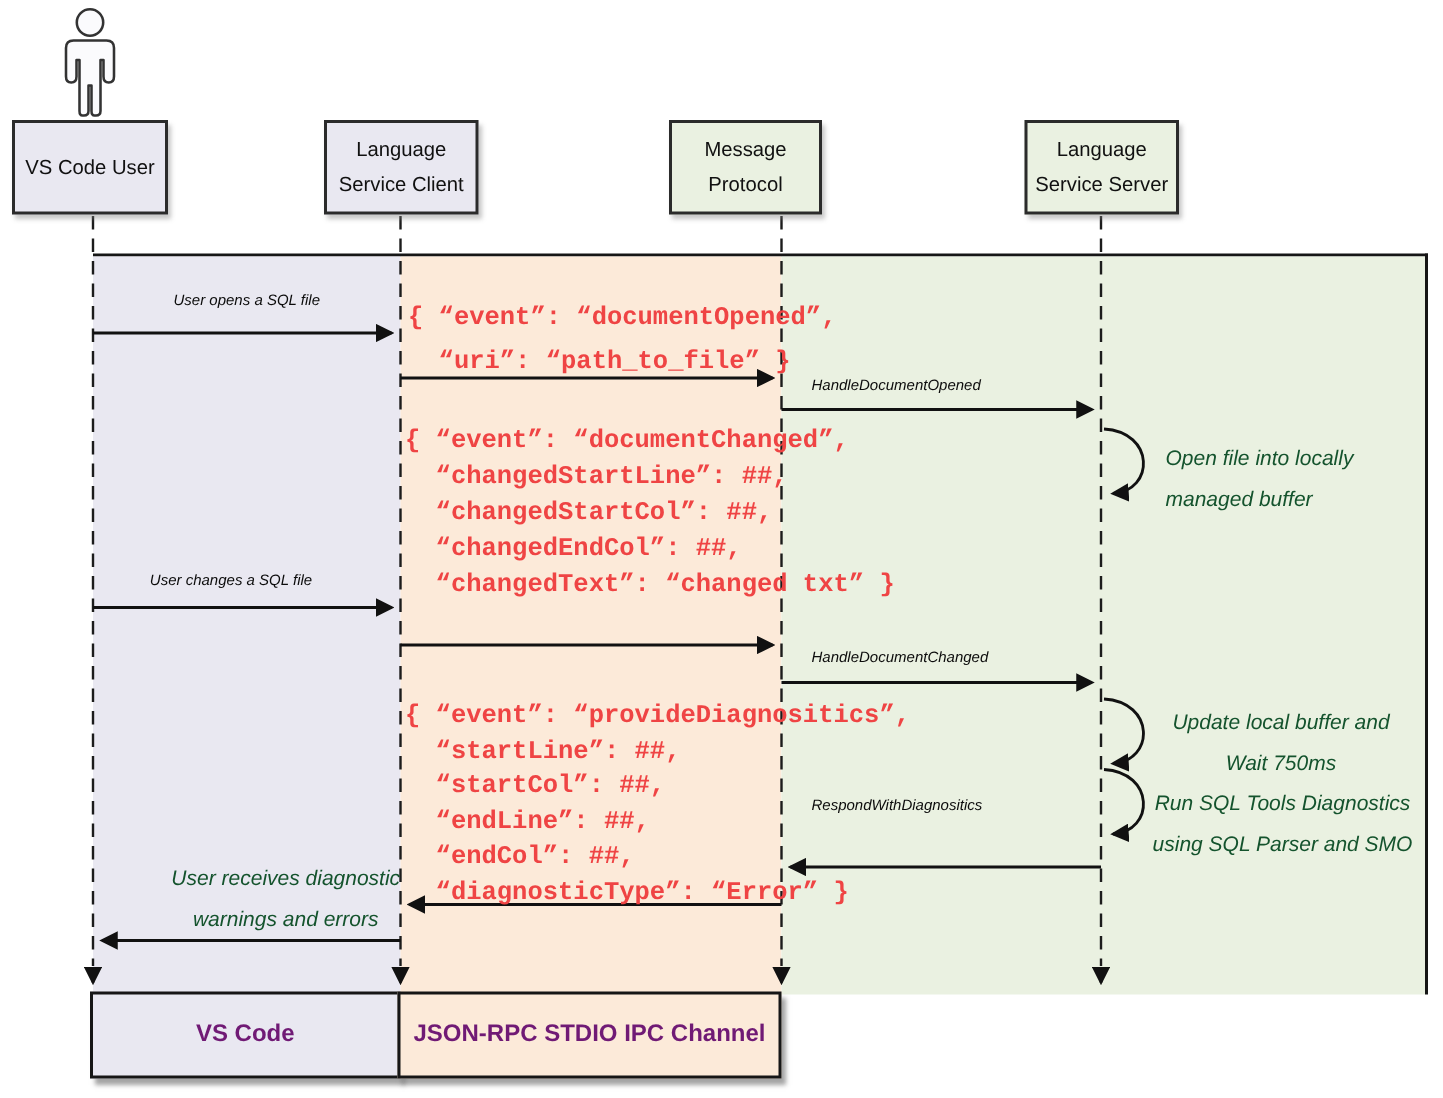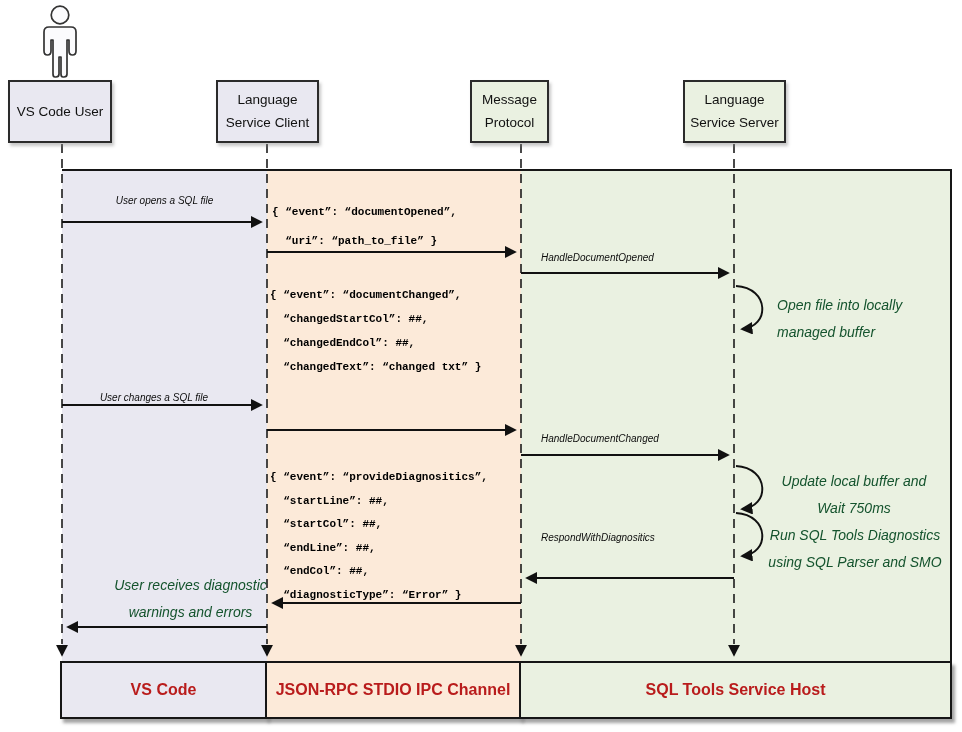--- a/index.html
+++ b/index.html
@@ -22,32 +22,32 @@
          display:flex;}
   .band{height:100%;}
 
   
   #lines{position:absolute;left:0;top:0;width:962px;height:732px;z-index:2;}
 
   
   .msg{position:absolute;font-style:italic;font-size:10px;z-index:3;white-space:nowrap;color:#0c0c0c;}
   .ctr{text-align:center;}
   .payload{position:absolute;font-family:"Liberation Mono","DejaVu Sans Mono",monospace;
-           font-weight:700;font-size:11px;z-index:3;color:#000000;}
+           font-weight:700;font-size:17px;z-index:3;color:#ef4444;}
   .payload div{white-space:pre;}
   .p1 div{line-height:29px;}
   .p2 div{line-height:24px;}
   .p3 div{line-height:23.5px;}
   .note{position:absolute;font-style:italic;font-size:14px;z-index:3;color:#14532d;}
   .note div{line-height:27px;white-space:nowrap;}
 
   
   .fbox{position:absolute;top:661px;height:58px;border:2px solid #161616;box-sizing:border-box;
         display:flex;align-items:center;justify-content:center;font-weight:700;font-size:16px;
-        z-index:4;box-shadow:3px 4px 3px rgba(90,90,90,.55);color:#b91c1c;}
+        z-index:4;box-shadow:3px 4px 3px rgba(90,90,90,.55);color:#701a75;}
 </style>
 </head>
 <body>
 
 <div id="canvas">
 
   <svg class="abs" style="left:36px;top:2px;z-index:4;" width="50" height="78" viewBox="36 2 50 78">
     <circle cx="60" cy="15" r="8.8" fill="#fbfbfd" stroke="#333" stroke-width="1.7"></circle>
     <path d="M 44,51 L 44,32 Q 44,27 49,27 L 71,27 Q 76,27 76,32 L 76,51
              Q 76,55 72.5,55 Q 69,55 69,51 L 69,40 L 67,40 L 67,74 Q 67,77 64,77 L 63,77
@@ -55,21 +55,21 @@
              L 53,40 L 51,40 L 51,51 Q 51,55 47.5,55 Q 44,55 44,51 Z" fill="#fbfbfd" stroke="#333" stroke-width="1.7" stroke-linejoin="round"></path>
   </svg>
 
   <div class="hbox lavender" style="left:8px;width:104px;">
     <div class="bl">VS Code User</div>
   </div>
   <div class="hbox lavender" style="left:216px;width:103px;">
     <div class="bl">Language</div>
     <div class="bl">Service Client</div>
   </div>
-  <div class="hbox green" style="left:470px;width:79px;">
+  <div class="hbox green" style="left:446px;width:102px;">
     <div class="bl">Message</div>
     <div class="bl">Protocol</div>
   </div>
   <div class="hbox green" style="left:683px;width:103px;">
     <div class="bl">Language</div>
     <div class="bl">Service Server</div>
   </div>
 
   <div id="bands">
     <div class="band lavender" style="width:205px;"></div>
@@ -104,21 +104,21 @@
       <line x1="267" y1="627" x2="68" y2="627" marker-end="url(#arr)"></line>
       <line x1="62" y1="645" x2="62" y2="655" marker-end="url(#arr)"></line>
       <line x1="267" y1="645" x2="267" y2="655" marker-end="url(#arr)"></line>
       <line x1="521" y1="645" x2="521" y2="655" marker-end="url(#arr)"></line>
       <line x1="734" y1="645" x2="734" y2="655" marker-end="url(#arr)"></line>
     </g>
   </svg>
 
   <div class="msg ctr" style="left:62px;width:205px;top:195px;">User opens a SQL file</div>
   <div class="msg" style="left:541px;top:252px;">HandleDocumentOpened</div>
-  <div class="msg ctr" style="left:62px;width:184px;top:392px;">User changes a SQL file</div>
+  <div class="msg ctr" style="left:62px;width:184px;top:382px;">User changes a SQL file</div>
   <div class="msg" style="left:541px;top:433px;">HandleDocumentChanged</div>
   <div class="msg" style="left:541px;top:532px;">RespondWithDiagnositics</div>
   <div class="note ctr" style="left:62px;width:205px;top:572px;margin-left:26px;">
     <div>User receives diagnostic</div>
     <div>warnings and errors</div>
   </div>
 
   <div class="note" style="left:777px;top:292px;">
     <div>Open file into locally</div>
     <div>managed buffer</div>
@@ -131,36 +131,34 @@
     <div>Run SQL Tools Diagnostics</div>
     <div>using SQL Parser and SMO</div>
   </div>
 
   <div class="payload p1" style="left:272px;top:198px;">
     <div>{ “event”: “documentOpened”,</div>
     <div>  “uri”: “path_to_file” }</div>
   </div>
   <div class="payload p2" style="left:270px;top:283px;font-family:Liberation Mono, monospace;">
     <div>{ “event”: “documentChanged”,</div>
+    <div>  “changedStartLine”: ##,</div>
     <div>  “changedStartCol”: ##,</div>
     <div>  “changedEndCol”: ##,</div>
     <div>  “changedText”: “changed txt” }</div>
   </div>
   <div class="payload p3" style="left:270px;top:466px;">
     <div>{ “event”: “provideDiagnositics”,</div>
     <div>  “startLine”: ##,</div>
     <div>  “startCol”: ##,</div>
     <div>  “endLine”: ##,</div>
     <div>  “endCol”: ##,</div>
     <div>  “diagnosticType”: “Error” }</div>
   </div>
 
   <div class="fbox lavender" style="left:60px;width:207px;">
     <span>VS Code</span>
   </div>
   <div class="fbox peach" style="left:265px;width:256px;">
     <span>JSON-RPC STDIO IPC Channel</span>
   </div>
-  <div class="fbox green" style="left:519px;width:433px;">
-    <span>SQL Tools Service Host</span>
-  </div>
 
 </div>
 
 </body></html>

